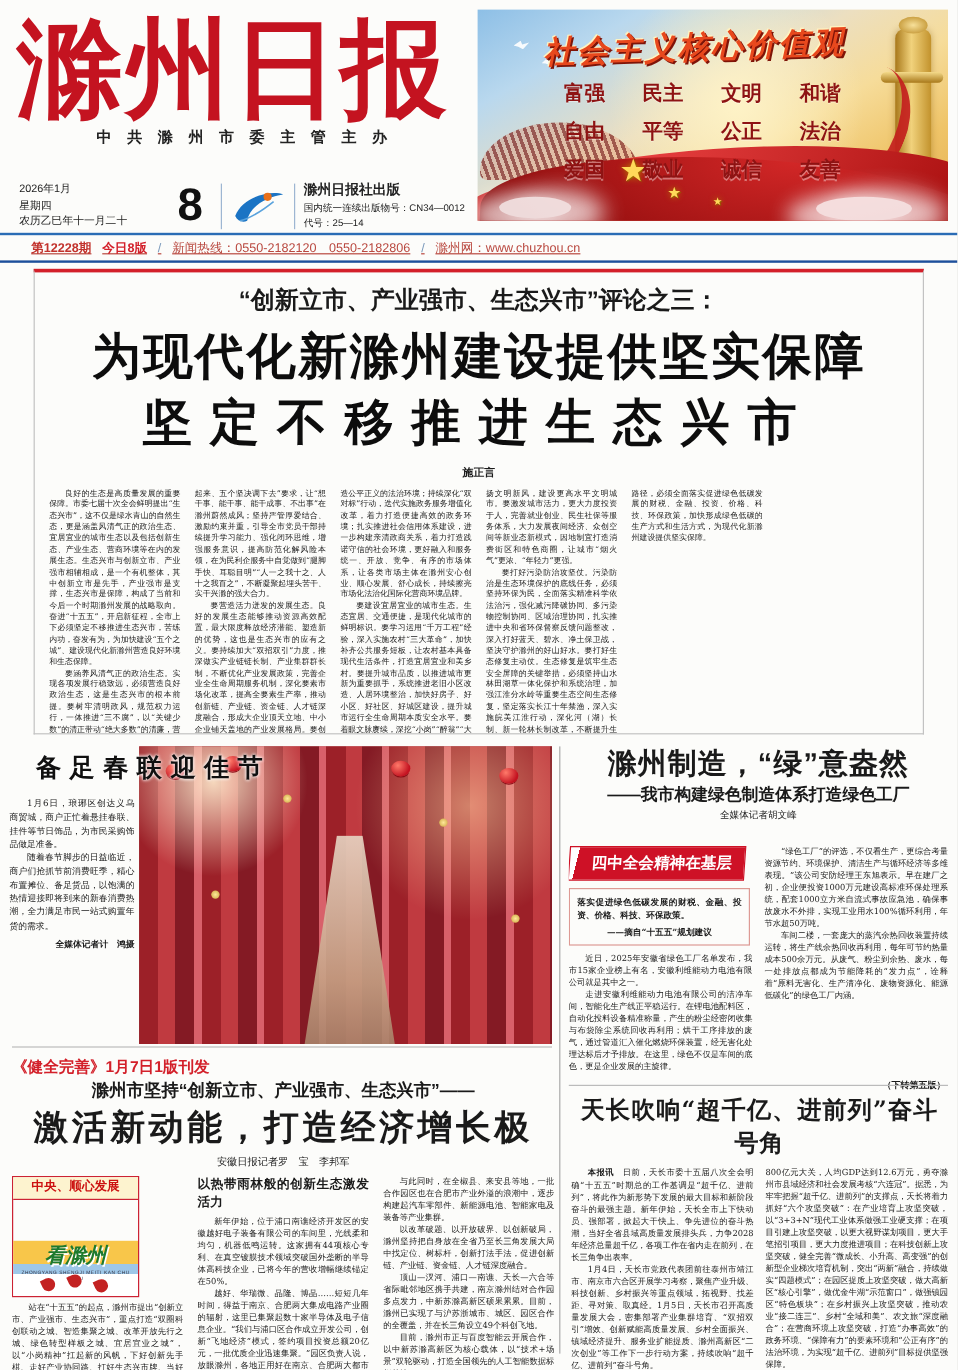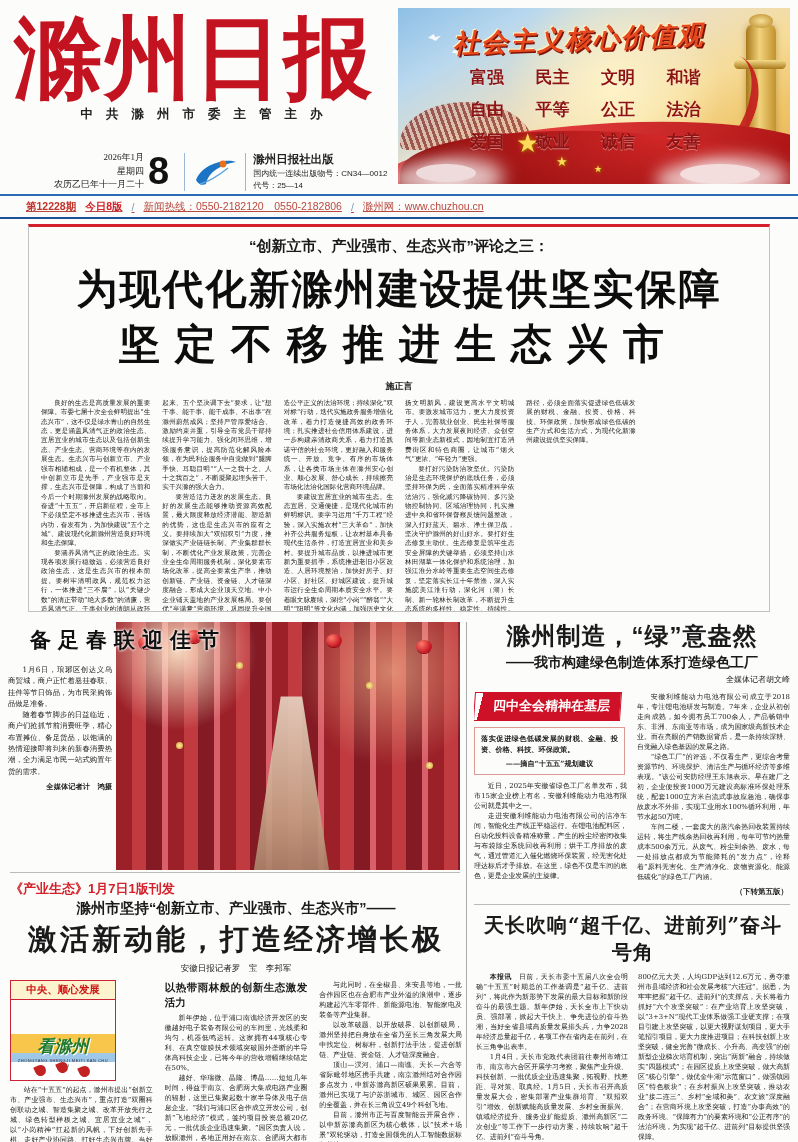--- a/index.html
+++ b/index.html
@@ -6,22 +6,22 @@
   .page{position:relative;width:798px;height:1142px;margin:0 auto;background:#fcfcfa;
         overflow:hidden;font-family:"DejaVu Serif",serif;color:#1a1a1a;}
   
   .header{position:relative;height:192px;}
   .masthead{position:absolute;left:14px;top:2px;width:382px;}
   .paper-title{font-family:"DejaVu Serif",serif;font-size:88px;line-height:1.25;font-weight:900;
                color:#c41320;letter-spacing:2px;white-space:nowrap;transform:scaleY(1.02);}
   .paper-sub{font-size:12.5px;font-weight:bold;color:#222;letter-spacing:13px;text-align:center;
              margin-top:-6px;margin-left:6px;font-family:"Liberation Sans",sans-serif;}
   .dateline{position:absolute;left:16px;top:150px;width:378px;display:flex;align-items:center;}
-  .date-col{width:128px;text-align:right;font-size:9px;line-height:1.5;color:#222;
-            font-family:Liberation Serif, serif;}
+  .date-col{width:128px;text-align:left;font-size:9px;line-height:1.5;color:#222;
+            font-family:Liberation Sans, sans-serif;}
   .day-num{font-size:38px;font-weight:900;font-family:"Liberation Sans",sans-serif;color:#111;
            margin:0 8px 0 4px;}
   .vdiv{width:1px;height:38px;background:#9db6d2;margin:0 7px;}
   .pub-col{font-size:8px;line-height:1.5;color:#222;font-family:"Liberation Sans",sans-serif;}
   .pub-col .pub-name{font-size:11.5px;font-weight:bold;}
   
   .banner{position:absolute;left:398px;top:8px;width:392px;height:176px;overflow:hidden;
           background:
             radial-gradient(circle at 55% 45%, rgba(255,244,200,.95) 0%, rgba(255,234,170,.0) 45%),
             linear-gradient(150deg,#8dbfe6 0%,#b9d8ee 20%,#ecdfc0 45%,#f6dc9a 62%,#efc468 80%,#e4b052 100%);}
@@ -57,21 +57,21 @@
   .infobar{margin-top:2px;border-top:2px solid #2a6cb5;border-bottom:2px solid #1d4f9b;
            padding:4px 26px 3px;display:flex;align-items:center;gap:9px;
            font-family:"Liberation Sans",sans-serif;font-size:10.5px;color:#b9483f;text-decoration:underline;}
   .infobar .issue{font-weight:bold;color:#c2322c;}
   .infobar .pages{font-weight:900;color:#d3202a;}
   .infobar .sep{color:#7a99bb;}
   
   .editorial{margin:5px 28px 0;border:1px solid #c2c2c2;border-top:3px solid #d3202a;
              padding:8px 12px 6px;height:388px;box-sizing:border-box;overflow:hidden;}
   .ed-kicker{text-align:center;font-family:"Liberation Sans",sans-serif;font-weight:bold;
-             font-size:15px;margin:2px 0 6px;}
+             font-size:20px;margin:2px 0 6px;}
   .ed-h1{text-align:center;font-family:"Liberation Sans",sans-serif;font-weight:900;color:#0d0d0d;}
   .ed-h1.l1{font-size:41px;letter-spacing:15px;margin:0 0 4px;}
   .ed-h1.l2{font-size:41px;letter-spacing:2px;margin:0;}
   .ed-byline{text-align:center;font-size:9px;margin:8px 0 6px;font-weight:bold;}
   .ed-body{height:242px;column-count:6;column-gap:12px;column-fill:auto;overflow:hidden;
            font-size:6.6px;line-height:1.42;text-align:justify;}
   .ed-body p,.smallp p{margin:0;text-indent:2em;}
   
   .lower{position:relative;height:512px;margin-top:8px;}
   .vrule{position:absolute;left:466px;top:2px;width:1px;height:506px;background:#aaa;}
@@ -114,21 +114,21 @@
   .mb-fish{position:absolute;width:11px;height:11px;background:#c32222;border-radius:0 100% 100% 100%;
            transform:rotate(-25deg);}
   .ah-subhead{font-family:"Liberation Sans",sans-serif;font-weight:900;font-size:10.5px;
               text-indent:0 !important;margin:3px 0 !important;break-inside:avoid;}
   .jump{position:absolute;right:2px;bottom:0;background:#fcfcfa;font-weight:bold;font-size:7.5px;padding-left:6px;}
   
   .green{position:absolute;left:474px;top:0;width:316px;}
   .g-h1{text-align:center;font-family:"Liberation Sans",sans-serif;font-weight:900;font-size:24px;
         letter-spacing:1px;margin:0 0 2px;}
   .g-h2{text-align:center;font-family:"Liberation Sans",sans-serif;font-weight:bold;font-size:14px;margin:1px 0 2px;}
-  .g-byline{text-align:right;font-size:8px;margin:0 0 7px;}
+  .g-byline{text-align:center;font-size:8px;margin:0 0 20px;}
   .g-body{position:relative;height:206px;column-count:2;column-gap:10px;column-fill:auto;overflow:hidden;
           font-size:6.9px;line-height:1.45;text-align:justify;}
   .badge{break-inside:avoid;background:linear-gradient(100deg,#fff 0 5%,#ce1126 5%);border:1px solid #ce1126;
          color:#fff;font-family:"Liberation Sans",sans-serif;font-weight:900;font-size:13px;
          text-align:center;padding:4px 2px 4px 10px;transform:skewX(-4deg);margin:0 6px 6px 0;}
   .quote-box{break-inside:avoid;border:1px solid #dd9a94;padding:5px 6px;margin:0 2px 6px 0;
              font-size:7.2px;font-weight:bold;line-height:1.6;}
   .quote-src{text-align:center;font-weight:bold;margin-top:2px;}
   .g-rule{position:absolute;left:474px;top:284px;width:316px;height:1px;background:#bbb;}
   
@@ -244,21 +244,21 @@
       <div class="lantern" style="left:210px;top:12px;"></div>
       <div class="lantern" style="left:300px;top:18px;"></div>
       <div class="gold-dot" style="left:120px;top:40px;"></div>
       <div class="gold-dot" style="left:250px;top:60px;"></div>
       <div class="gold-dot" style="left:60px;top:120px;"></div>
       <div class="gold-dot" style="left:310px;top:140px;"></div>
     </div>
 
     <div class="ah-rule"></div>
     <div class="ah">
-      <div class="ah-tag">《产业生态》1月7日1版刊发</div>
+      <div class="ah-tag">《健全完善》1月7日1版刊发</div>
       <div class="ah-kicker">滁州市坚持“创新立市、产业强市、生态兴市”——</div>
       <div class="ah-h1">激活新动能，打造经济增长极</div>
       <div class="ah-byline">安徽日报记者罗　宝　李邦军</div>
       <div class="ah-body smallp">
         <div class="media-box">
           <span class="mb-top">中央、顺心发展</span>
           <div class="mb-art">
             <div class="mb-logo">看滁州</div>
             <div class="mb-sub">ZHONGYANG SHENGJI MEITI KAN CHU ZHOU</div>
             <div class="mb-fish" style="left:24px;bottom:4px;"></div>
@@ -289,36 +289,35 @@
       <div class="g-byline">全媒体记者胡文峰</div>
       <div class="g-body smallp">
         <div class="badge">四中全会精神在基层</div>
         <div class="quote-box">
           <div>落实促进绿色低碳发展的财税、金融、投资、价格、科技、环保政策。</div>
           <div class="quote-src">——摘自“十五五”规划建议</div>
         </div>
         <div>
             <p>近日，2025年安徽省绿色工厂名单发布，我市15家企业榜上有名，安徽利维能动力电池有限公司就是其中之一。</p>
             <p>走进安徽利维能动力电池有限公司的洁净车间，智能化生产线正平稳运行。在锂电池配料区，自动化投料设备精准称量，产生的粉尘经密闭收集与布袋除尘系统回收再利用；烘干工序排放的废气，通过管道汇入催化燃烧环保装置，经无害化处理达标后才予排放。在这里，绿色不仅是车间的底色，更是企业发展的主旋律。</p>
-            <p>安徽利维能动力电池有限公司成立于2018年，专注锂电池研发与制造。7年来，企业从初创走向成熟，如今拥有员工700余人，产品畅销中东、非洲、东南亚等市场，成为国家级高新技术企业。而在亮眼的产销数据背后，是一条持续深耕、自觉融入绿色基因的发展之路。</p>
             <p>“绿色工厂”的评选，不仅看生产，更综合考量资源节约、环境保护、清洁生产与循环经济等多维表现。”该公司安防经理王东旭表示。早在建厂之初，企业便投资1000万元建设高标准环保处理系统，配套1000立方米自流式事故应急池，确保事故废水不外排，实现工业用水100%循环利用，年节水超50万吨。</p>
             <p>车间二楼，一套庞大的蒸汽余热回收装置持续运转，将生产线余热回收再利用，每年可节约热量成本500余万元。从废气、粉尘到余热、废水，每一处排放点都成为节能降耗的“发力点”，诠释着“原料无害化、生产清净化、废物资源化、能源低碳化”的绿色工厂内涵。</p>
           </div>
         <div class="jump">（下转第五版）</div>
       </div>
     </div>
 
     <div class="g-rule"></div>
 
     <div class="tc">
       <div class="tc-h1">天长吹响“超千亿、进前列”奋斗号角</div>
       <div class="tc-body">
         <p><span class="lead-label">本报讯</span><span>　日前，天长市委十五届八次全会明确“十五五”时期总的工作基调是“超千亿、进前列”，将此作为新形势下发展的最大目标和新阶段奋斗的最强主题。新年伊始，天长全市上下快动员、强部署，掀起大干快上、争先进位的奋斗热潮，当好全省县域高质量发展排头兵，力争2028年经济总量超千亿，各项工作在省内走在前列，在长三角争出表率。</span></p>
         <div>
-            <p>1月4日，天长市党政代表团前往泰州市靖江市、南京市六合区开展学习考察，聚焦产业升级、科技创新、一批优质企业迅速集聚，拓视野、找差距、寻对策、取真经。1月5日，天长市召开高质量发展大会，密集部署产业集群培育、“双招双引”增效、创新赋能高质量发展、乡村全面振兴、镇域经济提升、服务业扩能提质、滁州高新区“二次创业”等工作下一步行动方案，持续吹响“超千亿、进前列”奋斗号角。</p>
+            <p>1月4日，天长市党政代表团前往泰州市靖江市、南京市六合区开展学习考察，聚焦产业升级、科技创新、乡村振兴等重点领域，拓视野、找差距、寻对策、取真经。1月5日，天长市召开高质量发展大会，密集部署产业集群培育、“双招双引”增效、创新赋能高质量发展、乡村全面振兴、镇域经济提升、服务业扩能提质、滁州高新区“二次创业”等工作下一步行动方案，持续吹响“超千亿、进前列”奋斗号角。</p>
             <p>“十四五”时期，天长经济社会发展取得长足进步，地区生产总值连跨3个百亿台阶，预计突破800亿元大关，人均GDP达到12.6万元，勇夺滁州市县域经济和社会发展考核“六连冠”。据悉，为牢牢把握“超千亿、进前列”的支撑点，天长将着力抓好“六个攻坚突破”：在产业培育上攻坚突破，以“3+3+N”现代工业体系做强工业硬支撑；在项目引建上攻坚突破，以更大视野谋划项目，更大手笔招引项目，更大力度推进项目；在科技创新上攻坚突破，健全完善“微成长、小升高、高变强”的创新型企业梯次培育机制，突出“两新”融合，持续做实“四题模式”；在园区提质上攻坚突破，做大高新区“核心引擎”，做优金牛湖“示范窗口”，做强镇园区“特色板块”；在乡村振兴上攻坚突破，推动农业“接二连三”、乡村“全域和美”、农文旅“深度融合”；在营商环境上攻坚突破，打造“办事高效”的政务环境、“保障有力”的要素环境和“公正有序”的法治环境，为实现“超千亿、进前列”目标提供坚强保障。</p>
           </div>
 
       </div>
     </div>
   </div>
 
 </div>
 
 </body></html>

